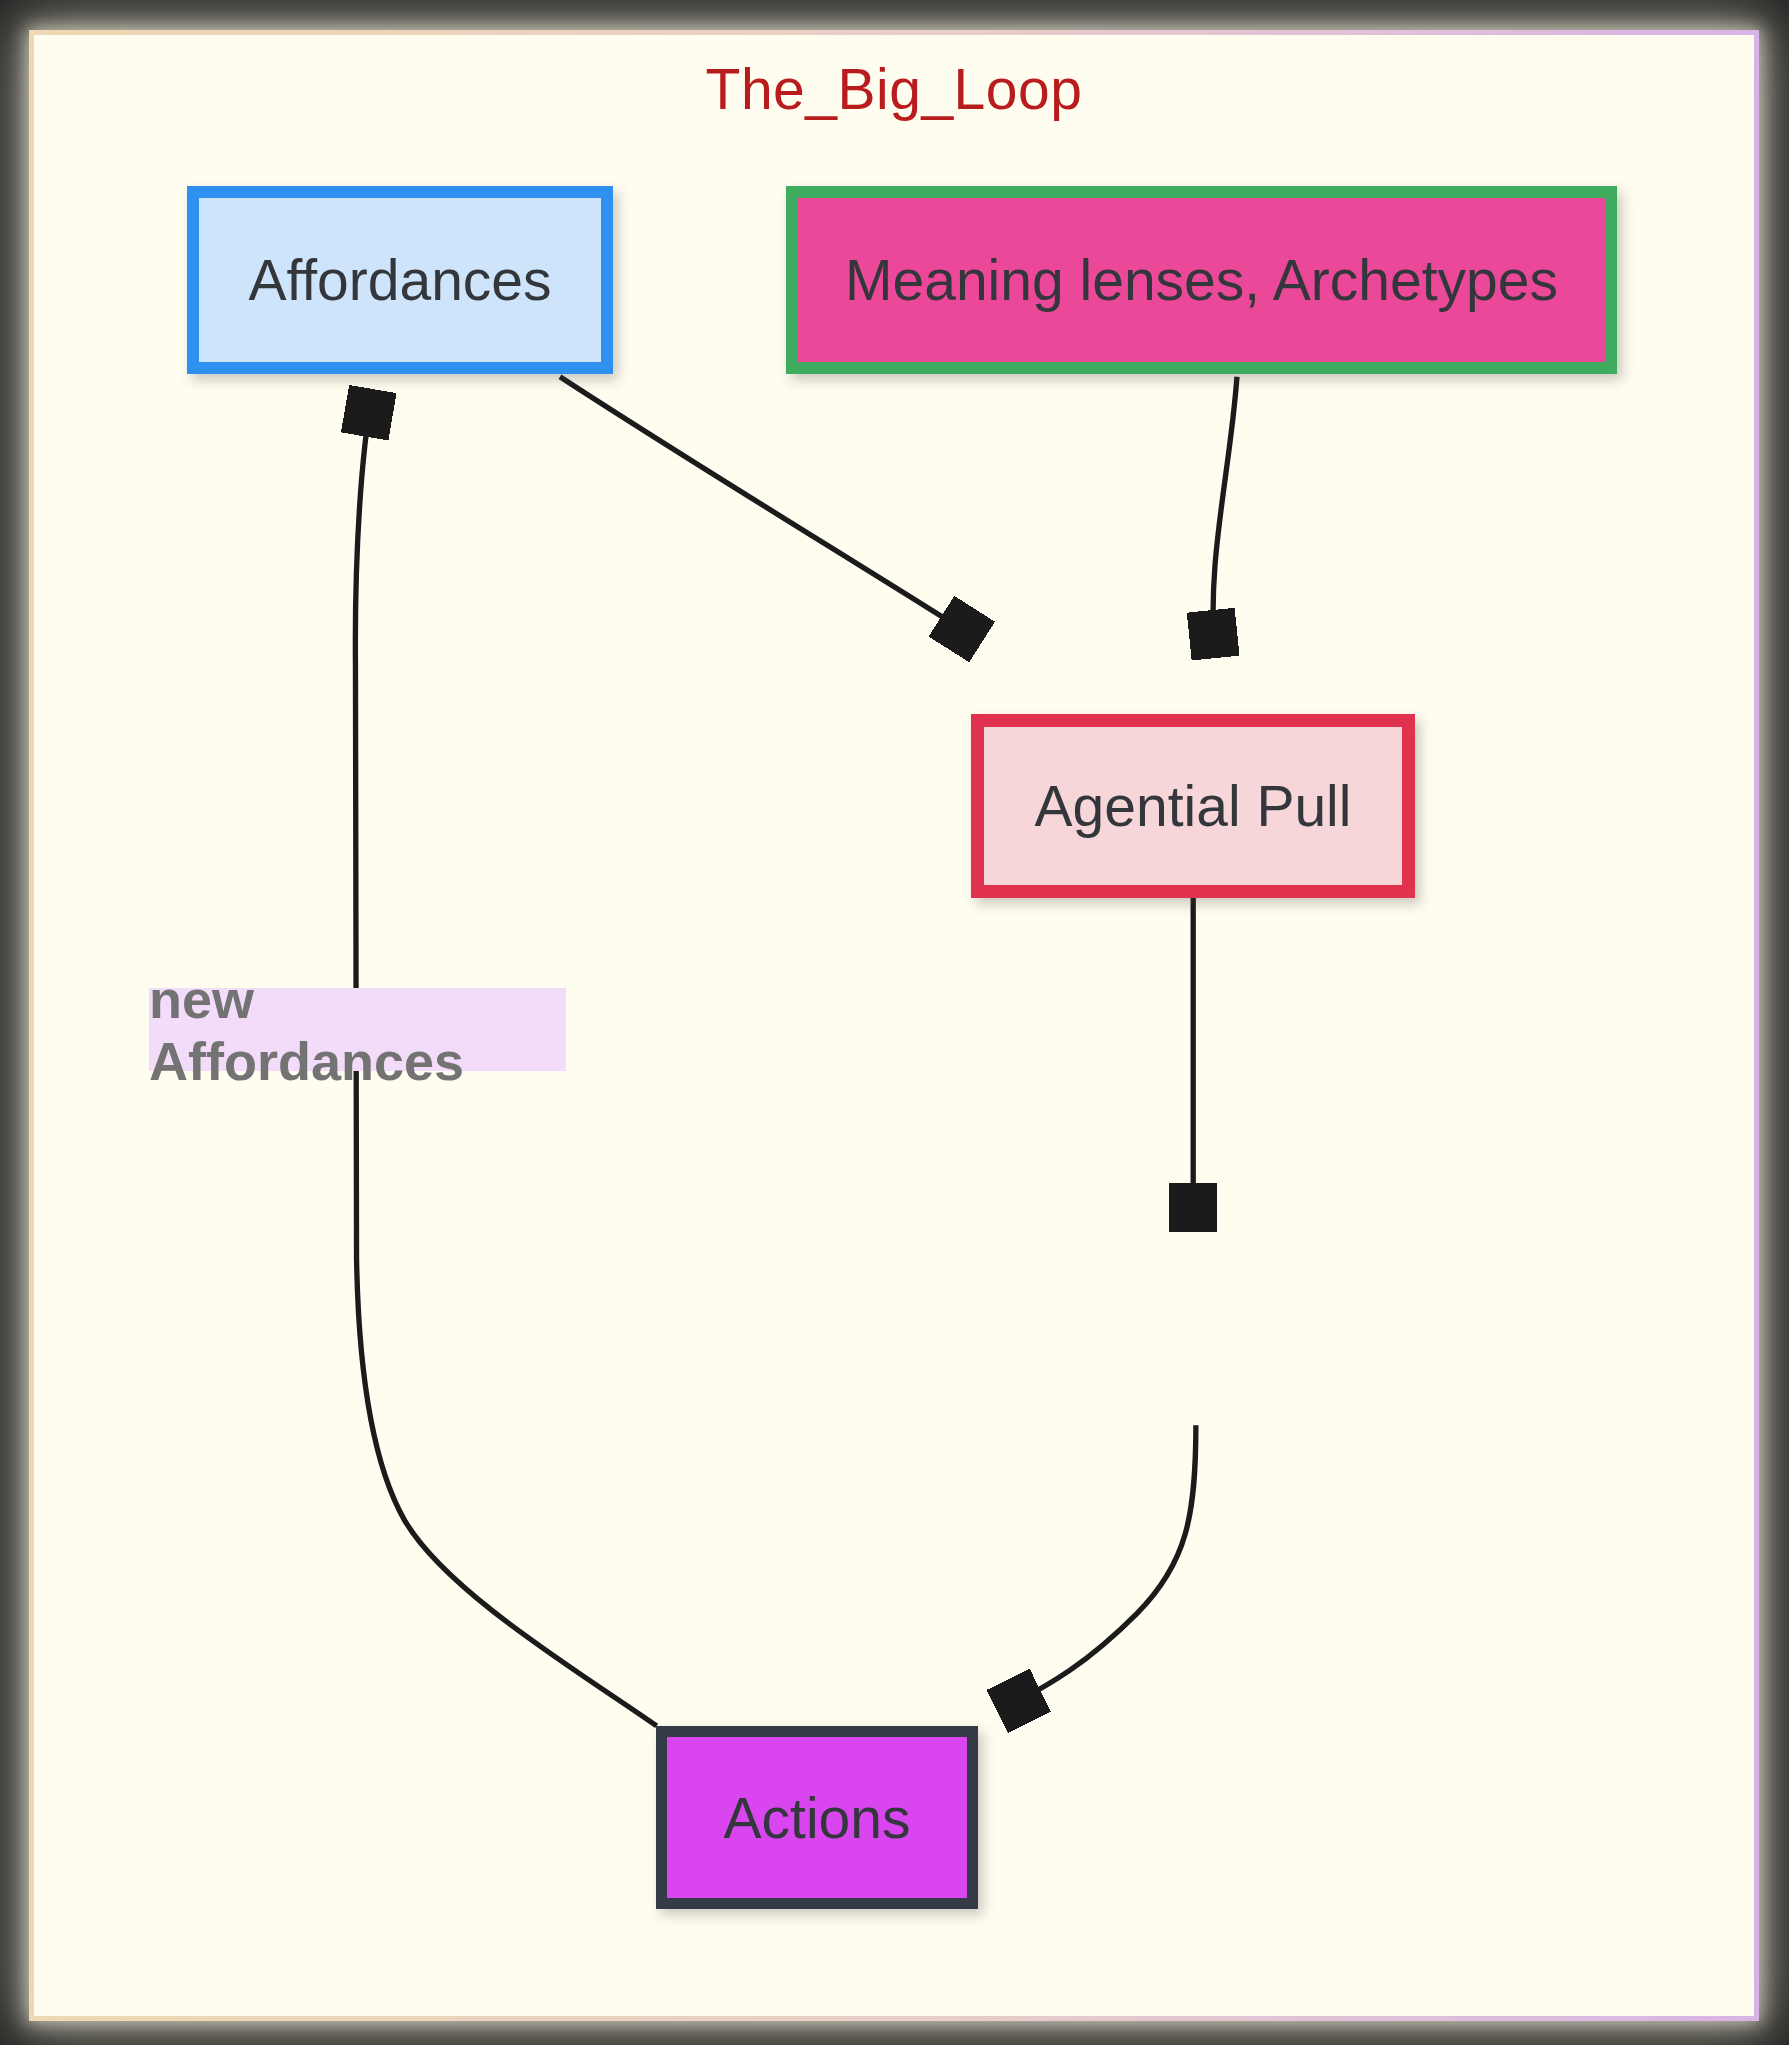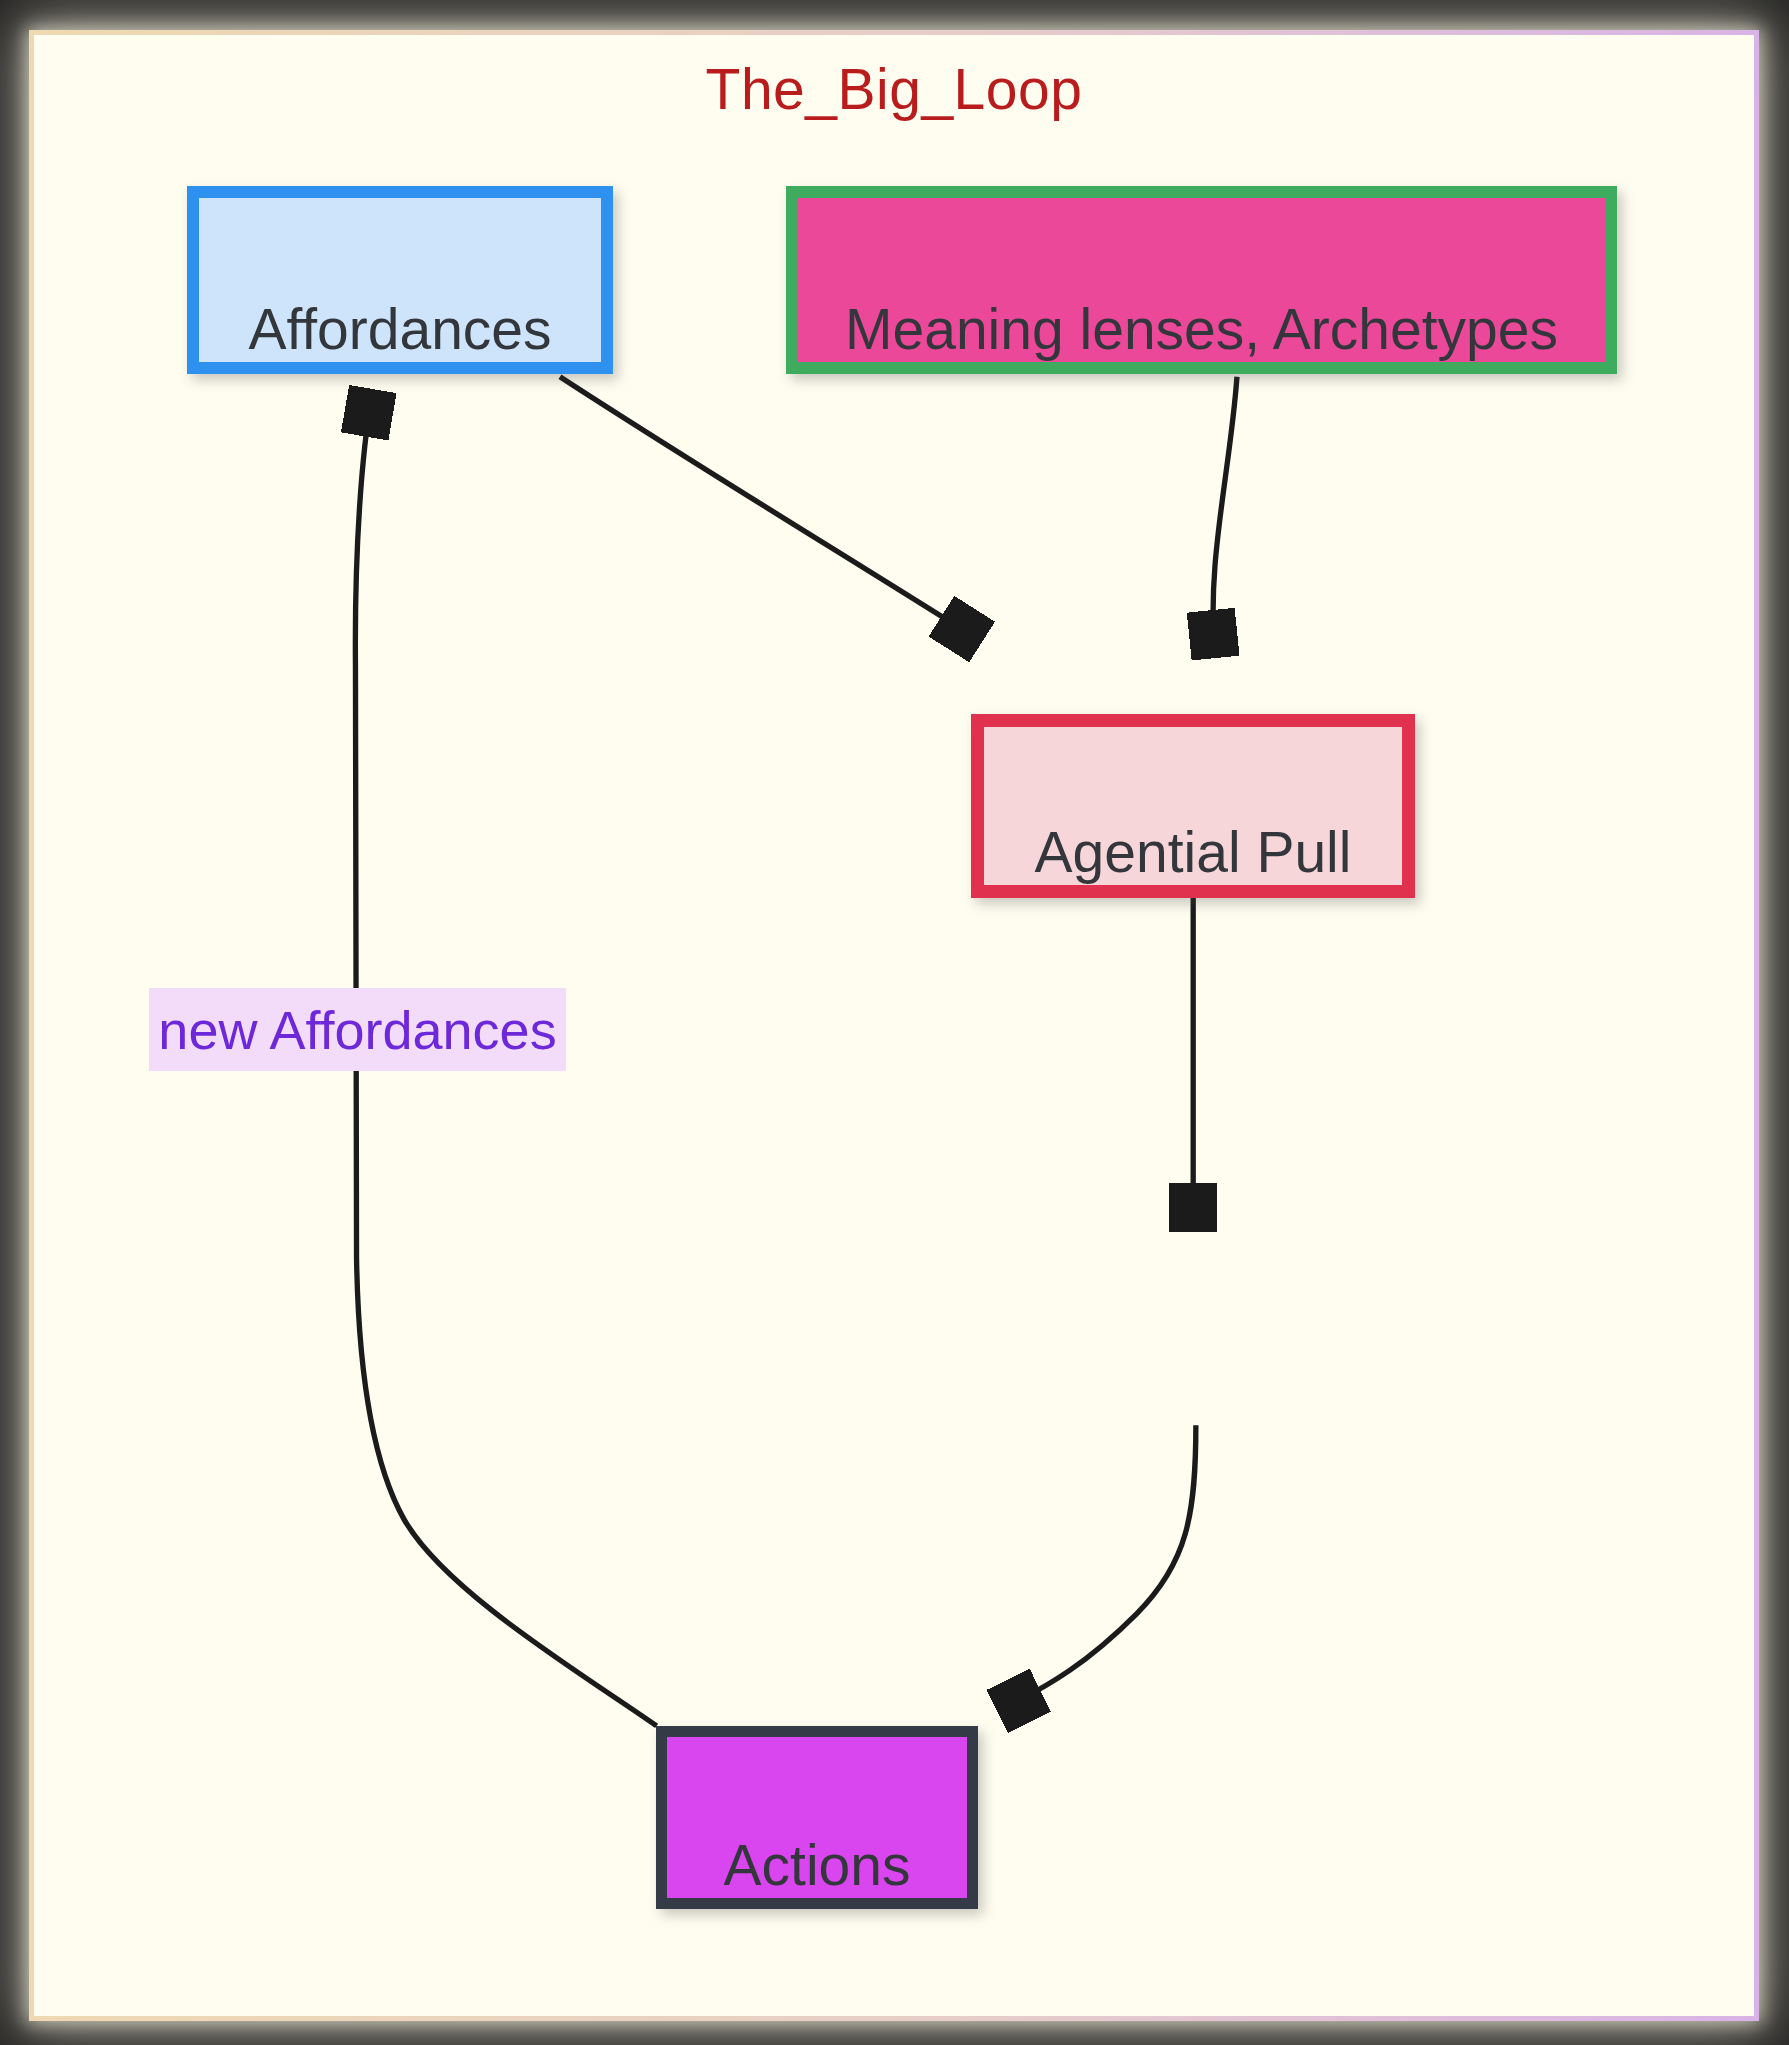--- a/index.html
+++ b/index.html
@@ -19,37 +19,37 @@
     border-image:linear-gradient(90deg,#eed9b2 0%,#e6cdc9 55%,#d9b3e6 100%) 1;
     box-shadow:0 0 64px 14px rgba(255,252,230,0.50), 0 0 18px 3.2px rgba(255,252,230,0.65);
   }
   #diagram-title{
     position:absolute;left:0;top:21.4px;width:100%;
     text-align:center;
     font-size:57px;color:#b91c1c;letter-spacing:0.5px;
   }
   .node{
     position:absolute;
-    display:flex;align-items:flex-end;justify-content:center;
+    display:flex;align-items:center;justify-content:center;
     font-size:57px;color:#33373c;
     text-align:center;
     box-shadow:5.3px 6.4px 11.7px rgba(70,70,70,0.28);
   }
   .node-affordances{left:153px;top:151px;width:426px;height:188px;background:#cde4fb;border:12.3px solid #2e90ef;}
   .node-meaning{left:752px;top:151px;width:831px;height:188px;background:#ec4899;border:12.3px solid #3eab5e;}
   .node-agential{left:937px;top:635px;width:444px;height:184px;background:#f7d6da;border:13px solid #e0314e;margin-top:44px;}
   .node-agency{left:1001px;top:1206px;width:320px;height:183px;background:#e1dbf0;border:12.3px solid #7a43c0;}
   .node-actions{left:622px;top:1691px;width:322px;height:183px;background:#d946ef;border:11.7px solid #343b47;}
   #edges{position:absolute;left:0;top:0;width:1730px;height:1991px;}
   #edges path{stroke:#1b1b1b;stroke-width:10;fill:none;}
   .edge-label{
     position:absolute;left:115px;top:953px;width:417px;height:83px;
     background:#f2dcfa;
     display:flex;align-items:center;justify-content:center;
-    font-size:54px;color:#6d28d9;
+    font-size:54px;color:#737373;font-weight:bold;
   }
 </style>
 </head>
 <body>
 
 <div id="stage">
   <div id="panel">
 
     <div id="diagram-title">The_Big_Loop</div>
 

